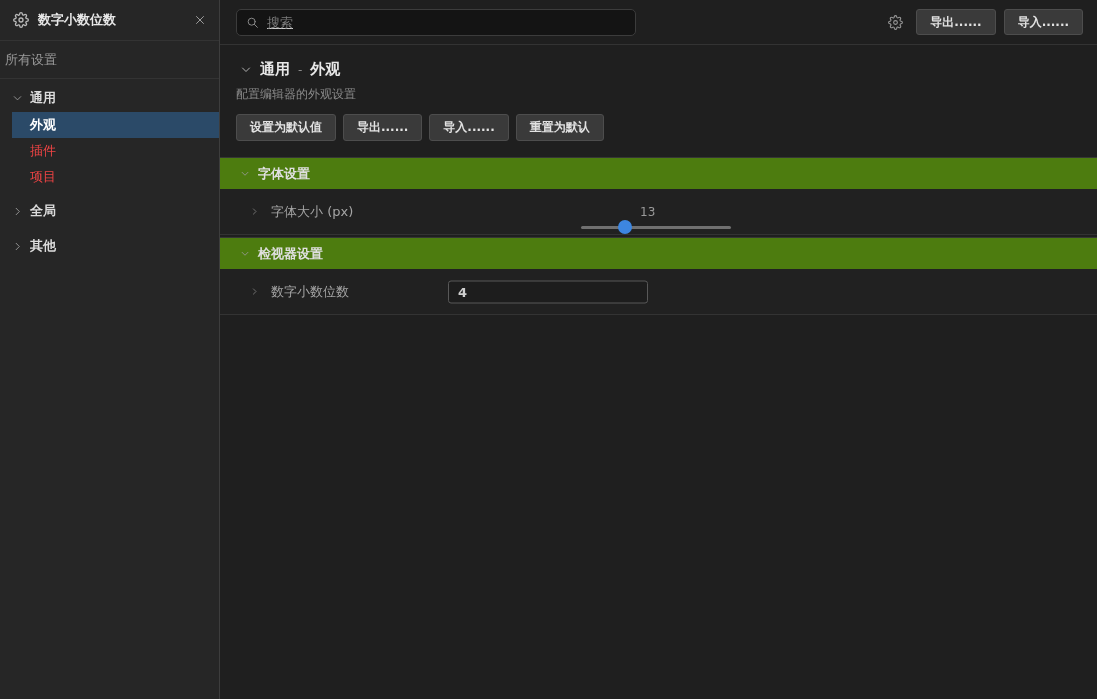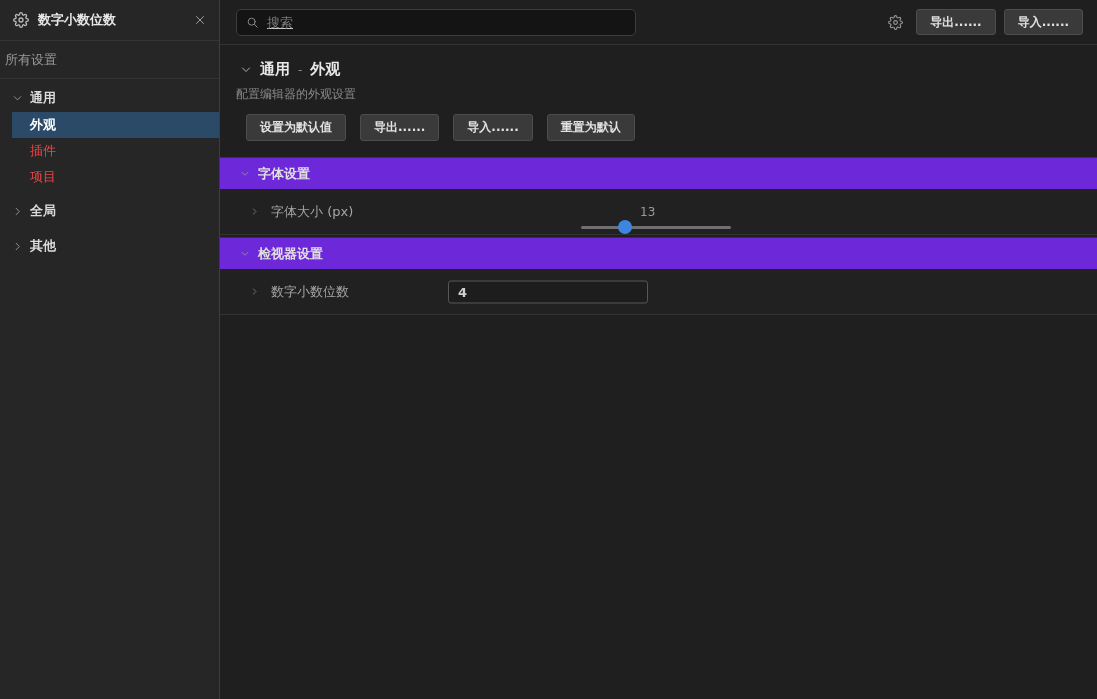--- a/index.html
+++ b/index.html
@@ -37,26 +37,26 @@
   .topbar-right { margin-left:auto; display:flex; align-items:center; gap:8px; }
   .tb-gear { color:#9a9a9a; margin-right:5px; cursor:pointer; } .tb-gear svg { width:15px; height:15px; stroke-width:1.7; }
   .btn { background:#3a3a3a; border:1px solid #4d4d4d; border-radius:3px; color:#e2e2e2; font-size:12px; font-weight:bold; padding:0 13px; height:26px; font-family:inherit; cursor:pointer; }
 
   .content { flex:1; overflow:hidden; }
   .page-head { display:flex; align-items:center; gap:8px; padding:15px 0 0 20px; }
   .page-head .chev { color:#b0b0b0; } .page-head .chev svg { width:12px; height:12px; }
   .crumb { font-size:15px; font-weight:bold; color:#e8e8e8; }
   .crumb-sep { font-size:12px; color:#8a8a8a; }
   .subtitle { padding:7px 0 0 16px; font-size:12px; color:#8a8a8a; }
-  .actions { display:flex; gap:14px; padding:11px 0 0 26px; }
+  .actions { display:flex; gap:7px; padding:11px 0 0 16px; }
   .actions .btn { height:27px; }
 
   .section { margin-top:16px; }
   .section + .section { margin-top:2px; }
-  .section-head { height:32px; background:#6d28d9; border-top:1px solid #363636; display:flex; align-items:center; gap:8px; padding-left:20px; font-weight:bold; color:#e0e0e0; cursor:pointer; }
+  .section-head { height:32px; background:#4d7c0f; border-top:1px solid #363636; display:flex; align-items:center; gap:8px; padding-left:20px; font-weight:bold; color:#e0e0e0; cursor:pointer; }
   .section-head .chev { color:#9a9a9a; } .section-head .chev svg { width:10px; height:10px; }
   .setting-row { position:relative; height:46px; background:#212121; border-bottom:1px solid #333; display:flex; align-items:center; padding-left:30px; }
   .row-chev { color:#8a8a8a; cursor:pointer; } .row-chev svg { width:9px; height:9px; }
   .row-label { margin-left:12px; color:#a5a5a5; }
   .row-control { position:absolute; left:228px; top:50%; transform:translateY(-50%); }
 
   .slider { position:relative; width:150px; height:14px; cursor:pointer; }
   .slider-track { position:absolute; top:50%; left:0; right:0; height:3px; margin-top:-1.5px; background:#707070; border-radius:2px; }
   .slider-thumb { position:absolute; top:50%; width:14px; height:14px; border-radius:50%; background:#3d86e0; transform:translate(-50%,-50%); cursor:grab; }
   .slider-value { position:absolute; left:420px; top:50%; transform:translateY(-50%); font-size:12px; color:#9a9a9a; }

